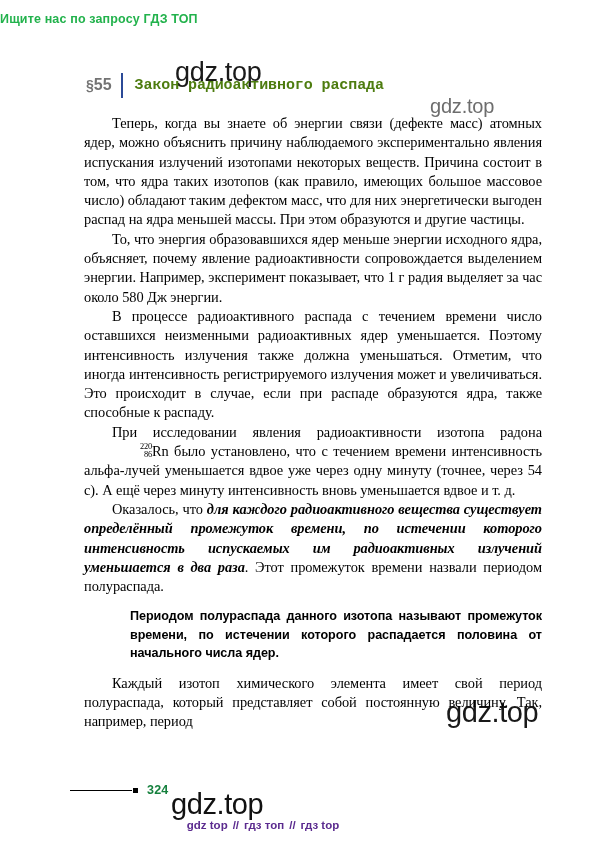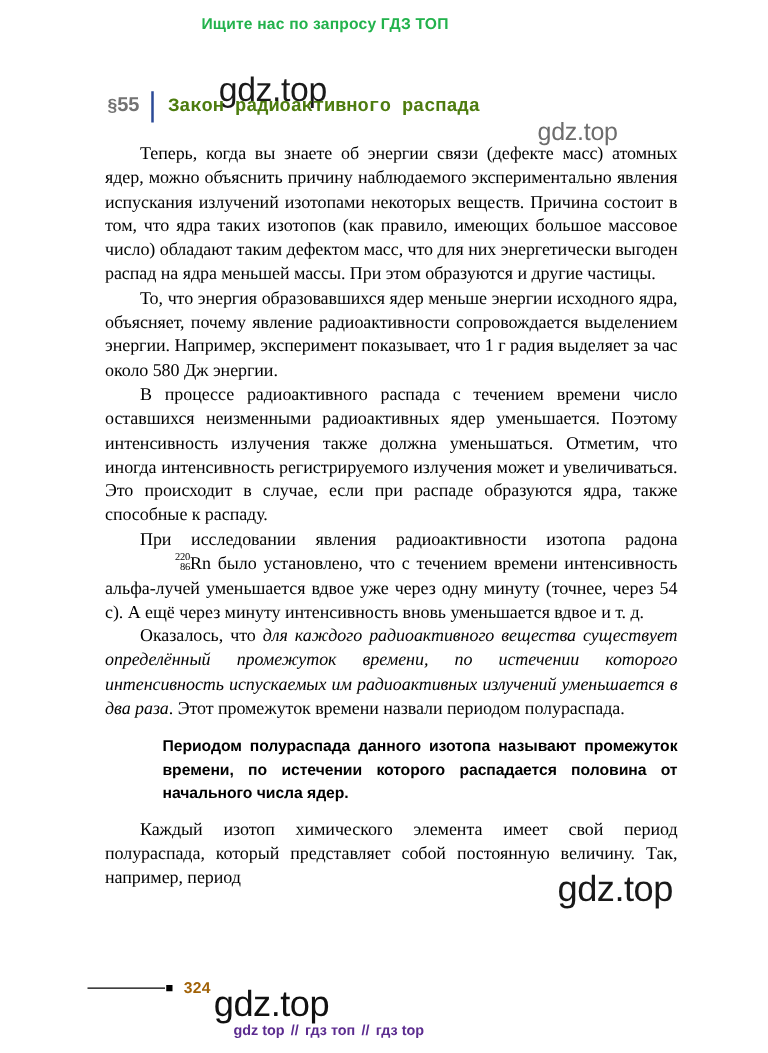--- a/index.html
+++ b/index.html
@@ -16,21 +16,20 @@
     position: relative;
     overflow: hidden;
   }
 
   
   .promo-banner {
     position: absolute;
     top: 12px;
     left: 0;
     width: 520px;
-    text-align: center;
     font-family: "Liberation Sans", "DejaVu Sans", sans-serif;
     font-size: 12.5px;
     font-weight: bold;
     color: #22b24c;
     letter-spacing: 0.15px;
     white-space: nowrap;
   }
 
   
   .wm {
@@ -124,20 +123,21 @@
     letter-spacing: -0.05px;
   }
   p.body + p.body {
     margin-top: 0;
   }
   .gap-before { margin-top: 11px !important; }
   .gap-after  { margin-bottom: 11px !important; }
 
   em.ital {
     font-style: italic;
+    font-weight: bold;
   }
 
   
   .definition {
     margin: 12px 0 12px 0;
     padding: 0 0 0 46px;
     font-family: "Liberation Sans", "DejaVu Sans", sans-serif;
     font-size: 12.6px;
     font-weight: bold;
     line-height: 18.4px;
@@ -184,21 +184,21 @@
   .footer-sq {
     width: 5px;
     height: 5px;
     background: #000000;
     margin-left: 1px;
   }
   .page-num {
     font-family: "Liberation Sans", "DejaVu Sans", sans-serif;
     font-size: 12.5px;
     font-weight: bold;
-    color: #a16207;
+    color: #15803d;
     padding-left: 9px;
     letter-spacing: 0.2px;
   }
 
   
   .linkbar {
     position: absolute;
     left: 0;
     top: 819px;
     width: 526px;

